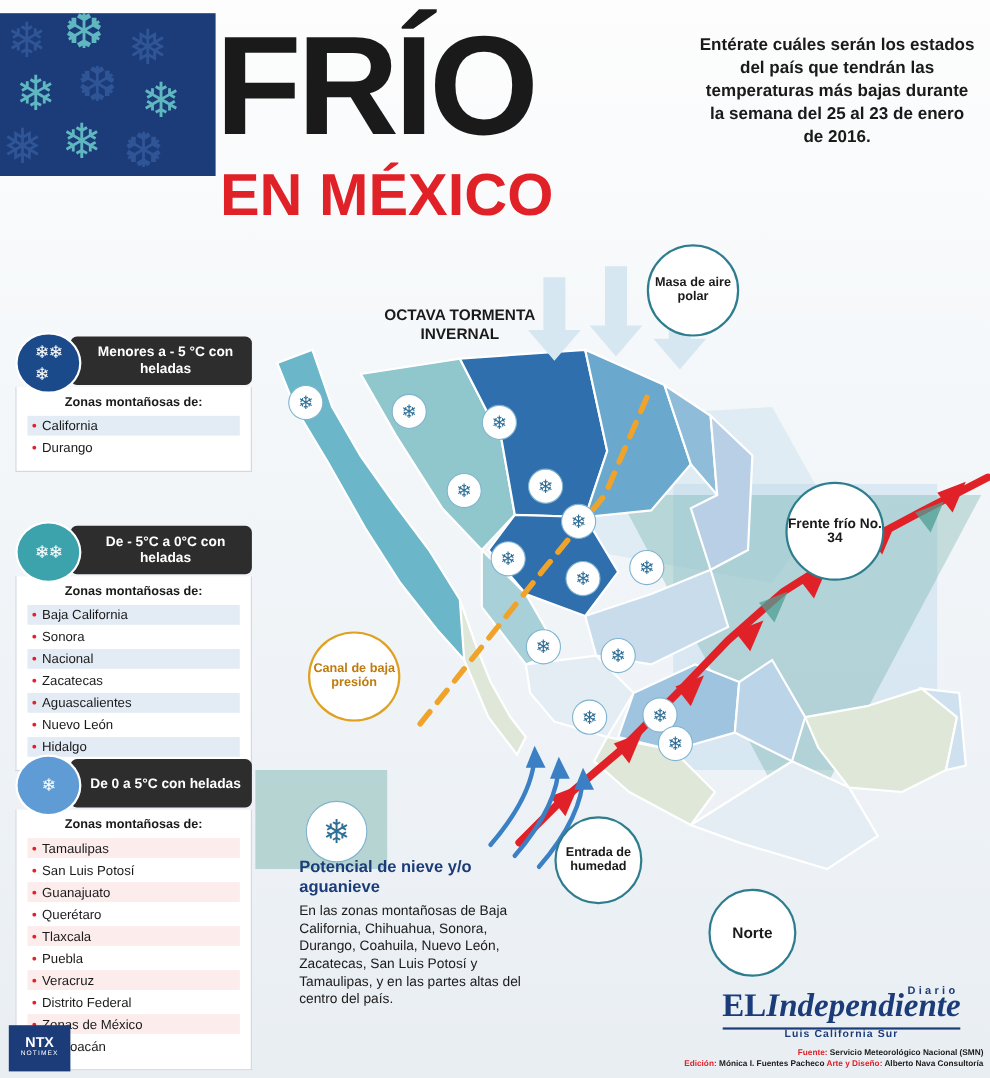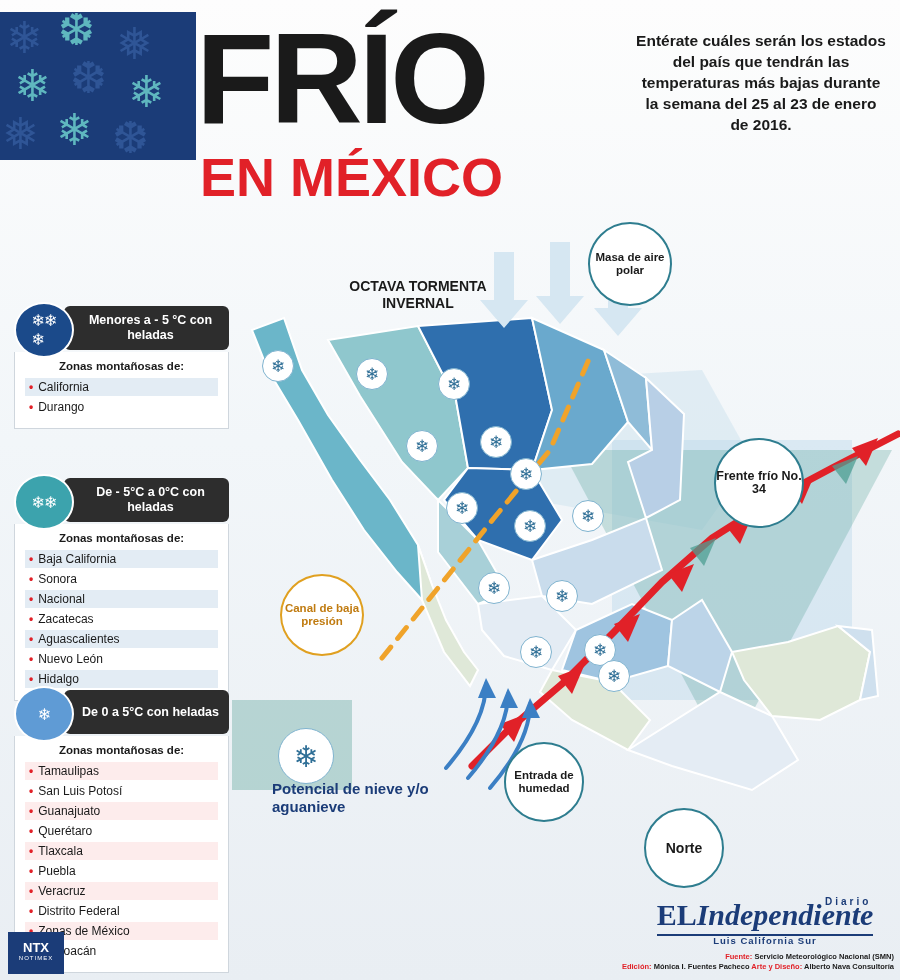--- a/index.html
+++ b/index.html
@@ -304,20 +304,21 @@
 
     <div class="tag-circle tag-polar" style="left:356px;top:22px;width:80px;height:80px;">Masa de aire polar</div>
     <div class="tag-circle tag-frente" style="left:482px;top:238px;width:86px;height:86px;font-size:12.5px;">Frente frío No. 34</div>
     <div class="tag-circle tag-canal" style="left:48px;top:374px;width:80px;height:78px;">Canal de baja presión</div>
     <div class="tag-circle tag-entrada" style="left:272px;top:542px;width:76px;height:76px;">Entrada de humedad</div>
     <div class="tag-circle tag-norte" style="left:412px;top:608px;width:76px;height:76px;font-size:14px;">Norte</div>
   </div>
 
   <div class="pot-circle">❄</div>
   <div class="pot-title">Potencial de nieve y/o aguanieve</div>
+  <div class="pot-body">En las zonas montañosas de Baja California, Chihuahua, Sonora, Durango, Coahuila, Nuevo León, Zacatecas, San Luis Potosí y Tamaulipas, y en las partes altas del centro del país.</div>
 
   <div class="ntx">
     <span>NTX</span>
     <small>NOTIMEX</small>
   </div>
 
   <div class="logo-wrap">
     <div style="position:relative;display:inline-block;">
       <span class="logo-diario">Diario</span>
       <span class="logo-el">EL</span><span class="logo-ind">Independiente</span>

